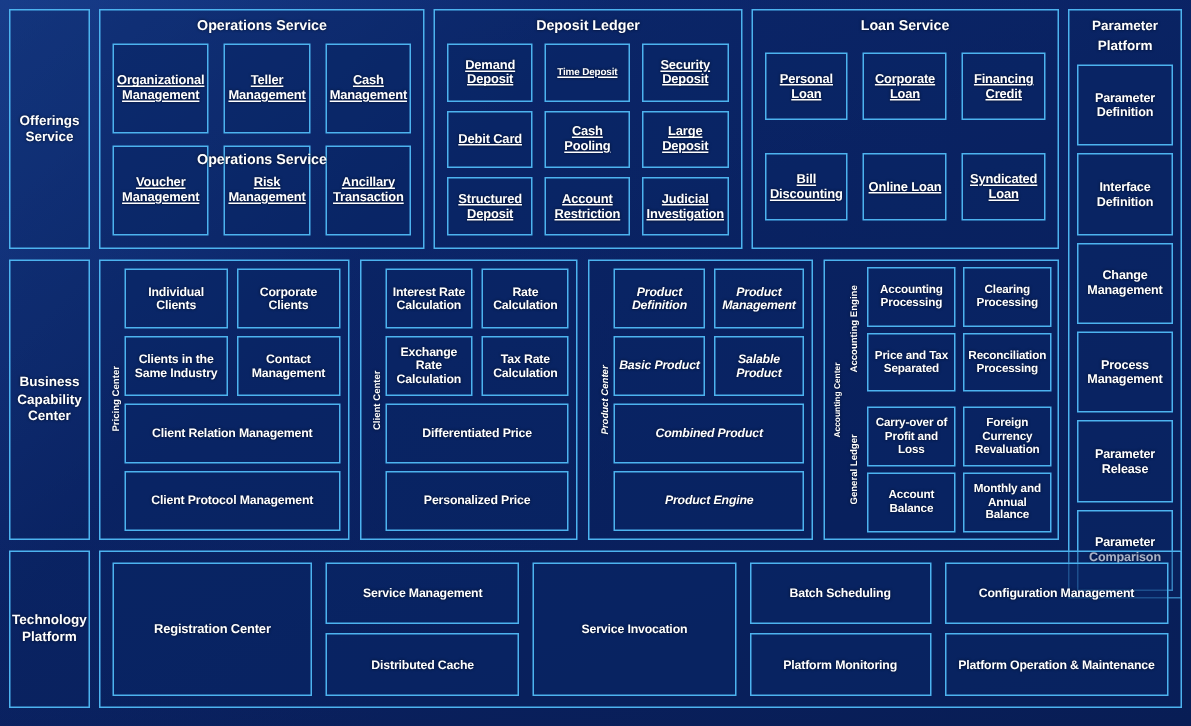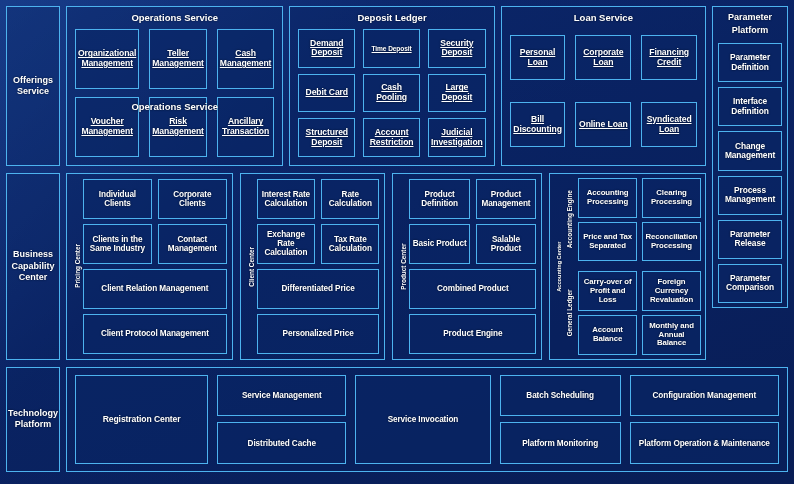--- a/index.html
+++ b/index.html
@@ -91,21 +91,21 @@
   .ccol { border:1.3px solid #4db3ef; background:rgba(9,35,95,0.35);
           display:flex; padding:5px 5px; }
   .ccol .vlabel { font-size:6.4px; width:11px; flex:0 0 11px; }
   .ccol .inner { flex:1; display:grid; grid-template-columns:1fr 1fr;
                  grid-template-rows: 1fr 1fr 1fr 1fr; gap:5px 6px; }
   .ccol .inner .bx { font-size:8.2px; padding:1px; }
   .span2 { grid-column: 1 / span 2; }
 
   #col-pricing { flex: 1.18 1 0; }
   #col-client  { flex: 1.02 1 0; }
-  #col-product { flex: 1.05 1 0; }
+  #col-product { flex: 1.05 1 0; font-style: italic; }
   #col-acct    { flex: 1.12 1 0; }
 
   
   #col-acct { padding:4px 4px; }
   #col-acct > .vlabel { font-size:5.6px; width:10px; flex:0 0 10px; }
   #col-acct .subs { flex:1; display:flex; flex-direction:column; gap:10px;justify-content:space-between; }
   #col-acct .sub { flex:1; display:flex; gap:3px; }
   #col-acct .sub > .vlabel { font-size:6.4px; width:11px; flex:0 0 11px; }
   #col-acct .sub .g { flex:1; display:grid; grid-template-columns:1fr 1fr;
                       grid-template-rows:1fr 1fr; gap:4px 5px; }
@@ -169,21 +169,21 @@
       <div class="grid" style="gap:22px 10px;padding:6px 0 10px;">
         <div class="bx">Personal Loan</div>
         <div class="bx">Corporate Loan</div>
         <div class="bx">Financing Credit</div>
         <div class="bx">Bill Discounting</div>
         <div class="bx">Online Loan</div>
         <div class="bx">Syndicated Loan</div>
       </div>
     </div>
 
-    <div id="param" style="height:302px;">
+    <div id="param" style="height:393px;">
       <div class="ptitle">Parameter Platform</div>
       <div class="bx">Parameter Definition</div>
       <div class="bx">Interface Definition</div>
       <div class="bx">Change Management</div>
       <div class="bx">Process Management</div>
       <div class="bx">Parameter Release</div>
       <div class="bx">Parameter Comparison</div>
     </div>
   </div>
 

